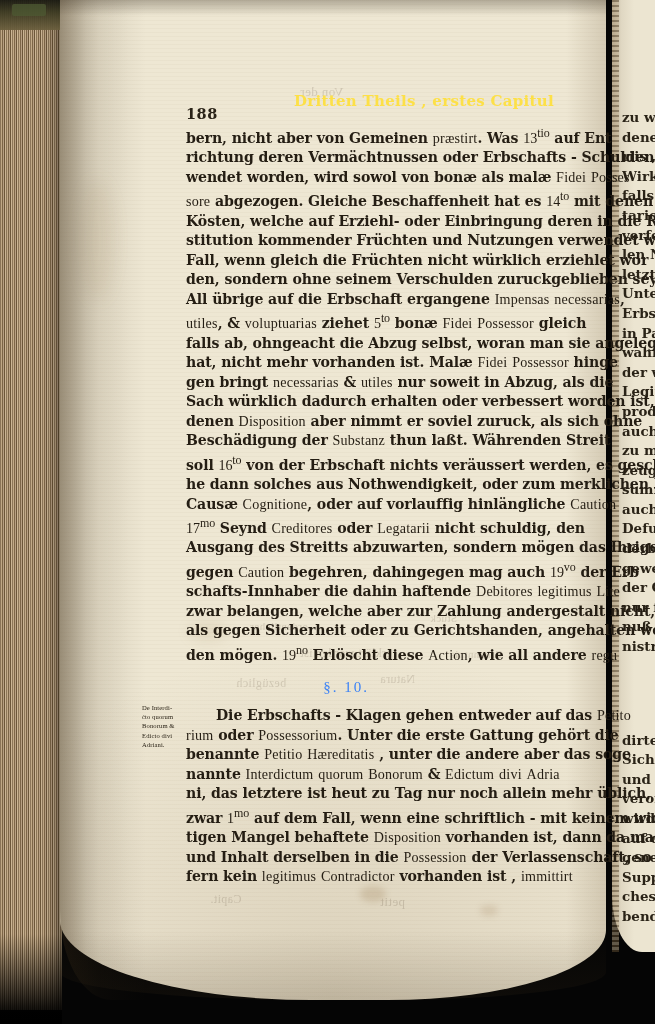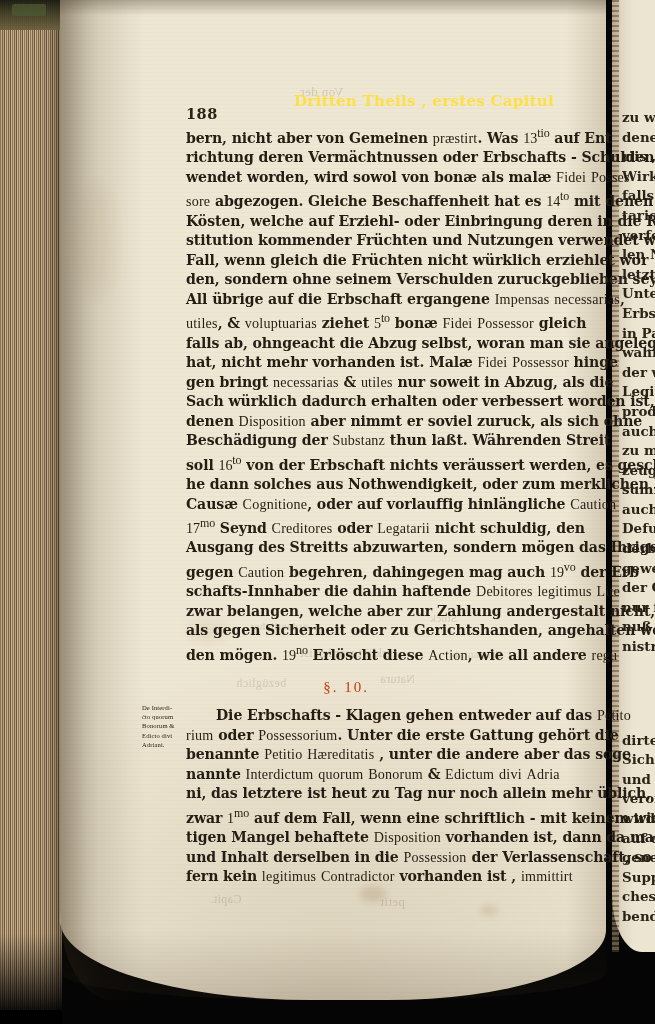--- a/index.html
+++ b/index.html
@@ -219,21 +219,21 @@
 
   
   .section-mark {
     margin-top: 14px;
     margin-bottom: 10px;
     text-align: center;
     padding-right: 120px;
     font-family: "Liberation Serif", serif;
     font-weight: 400;
     font-size: 15px;
-    color: #c2410c;
+    color: #3b82f6;
     letter-spacing: 2px;
   }
 
   
   .marginal {
     position: absolute;
     left: 142px;
     top: 703px;
     width: 46px;
     font-family: "Liberation Serif", serif;

